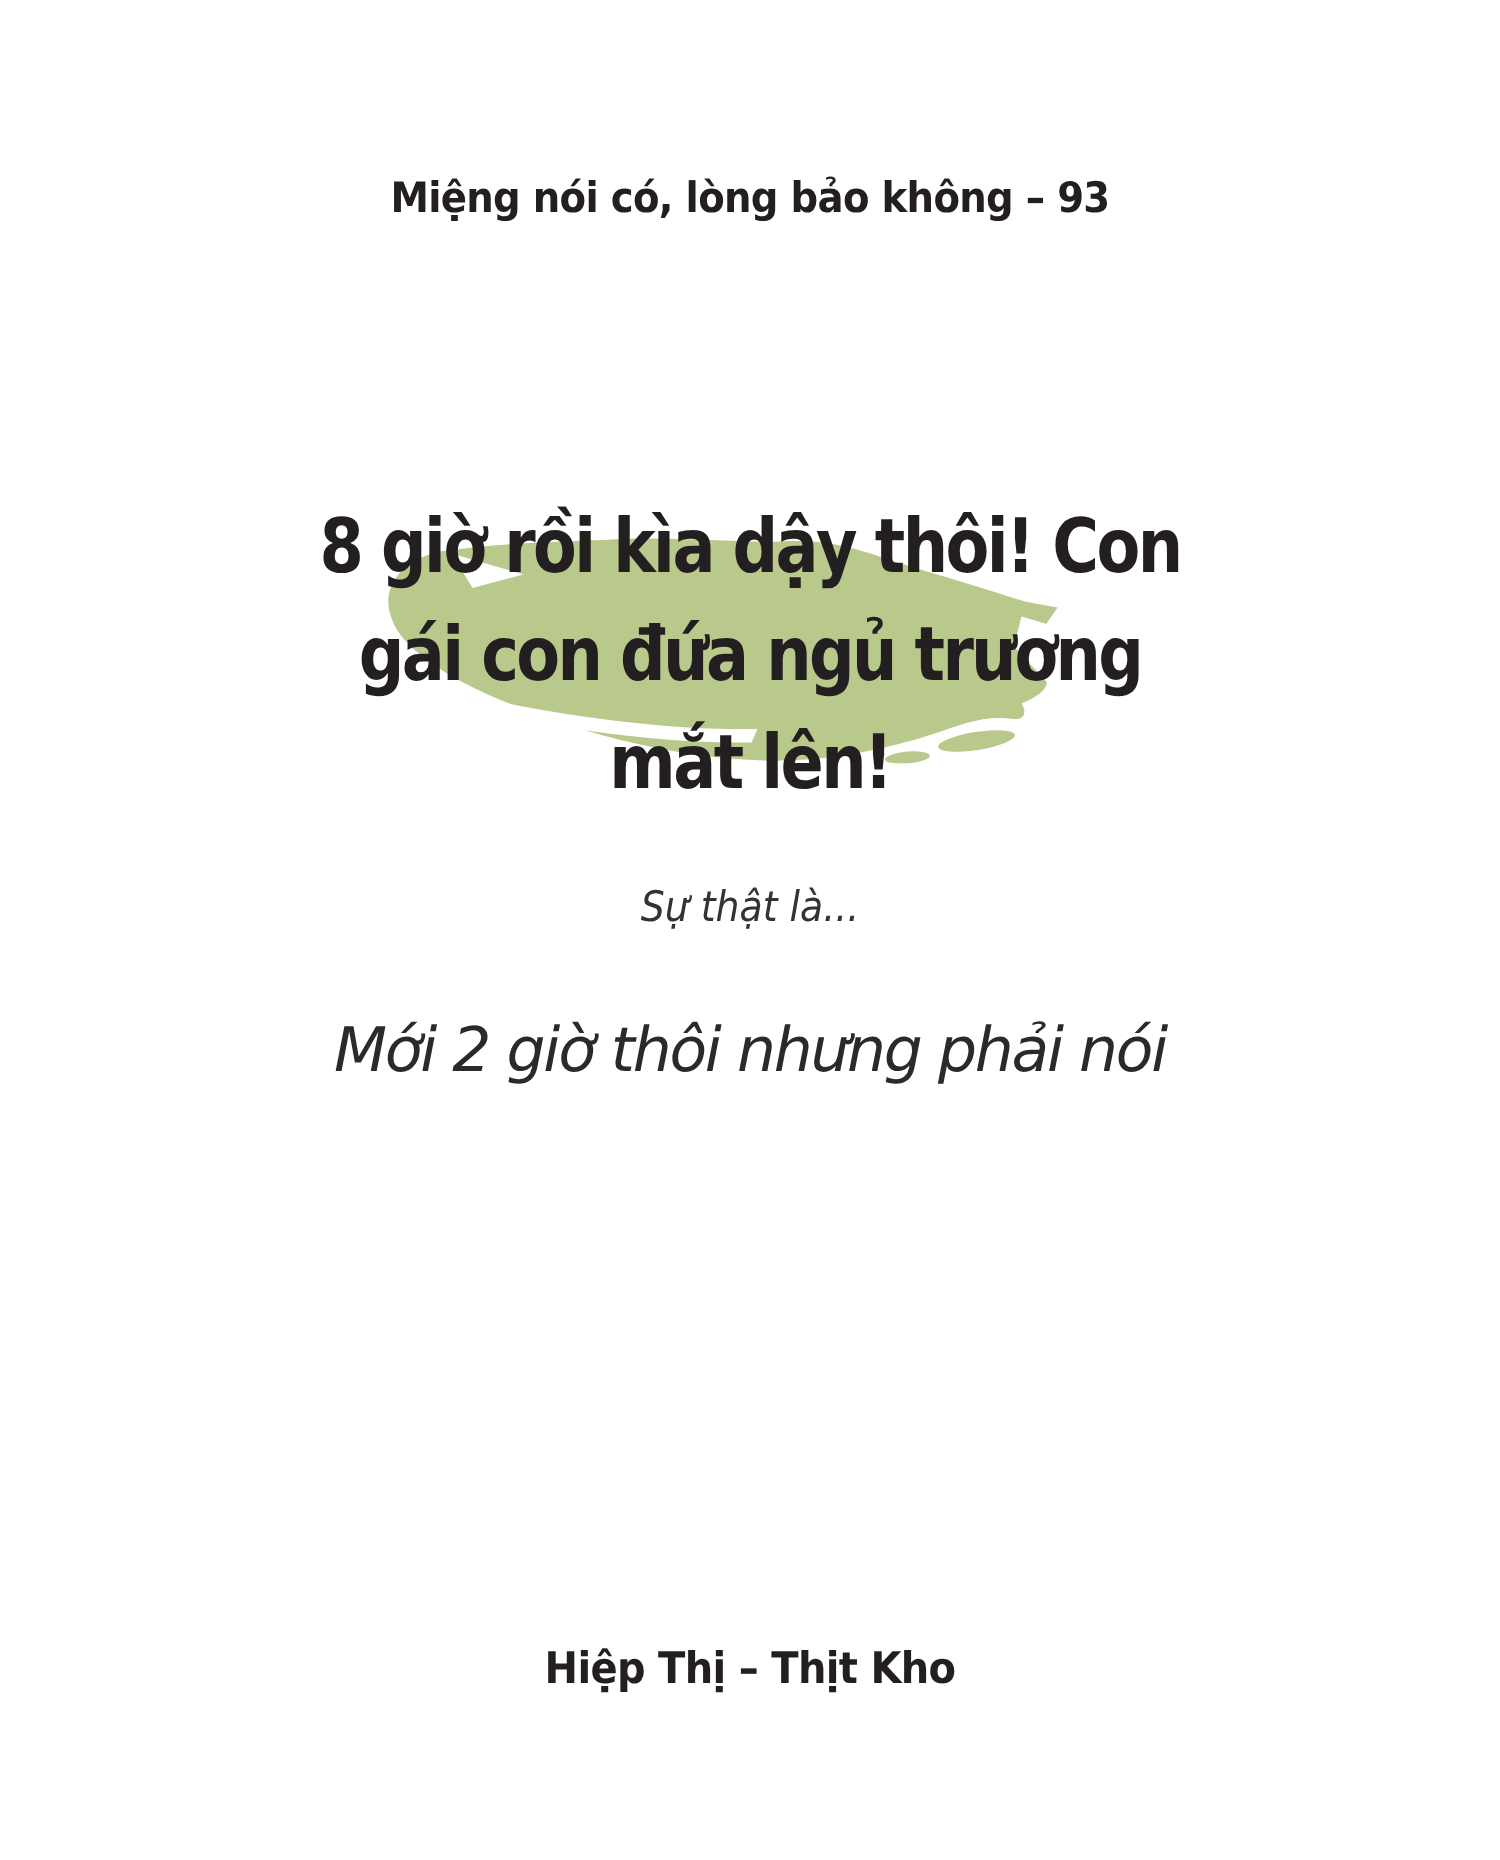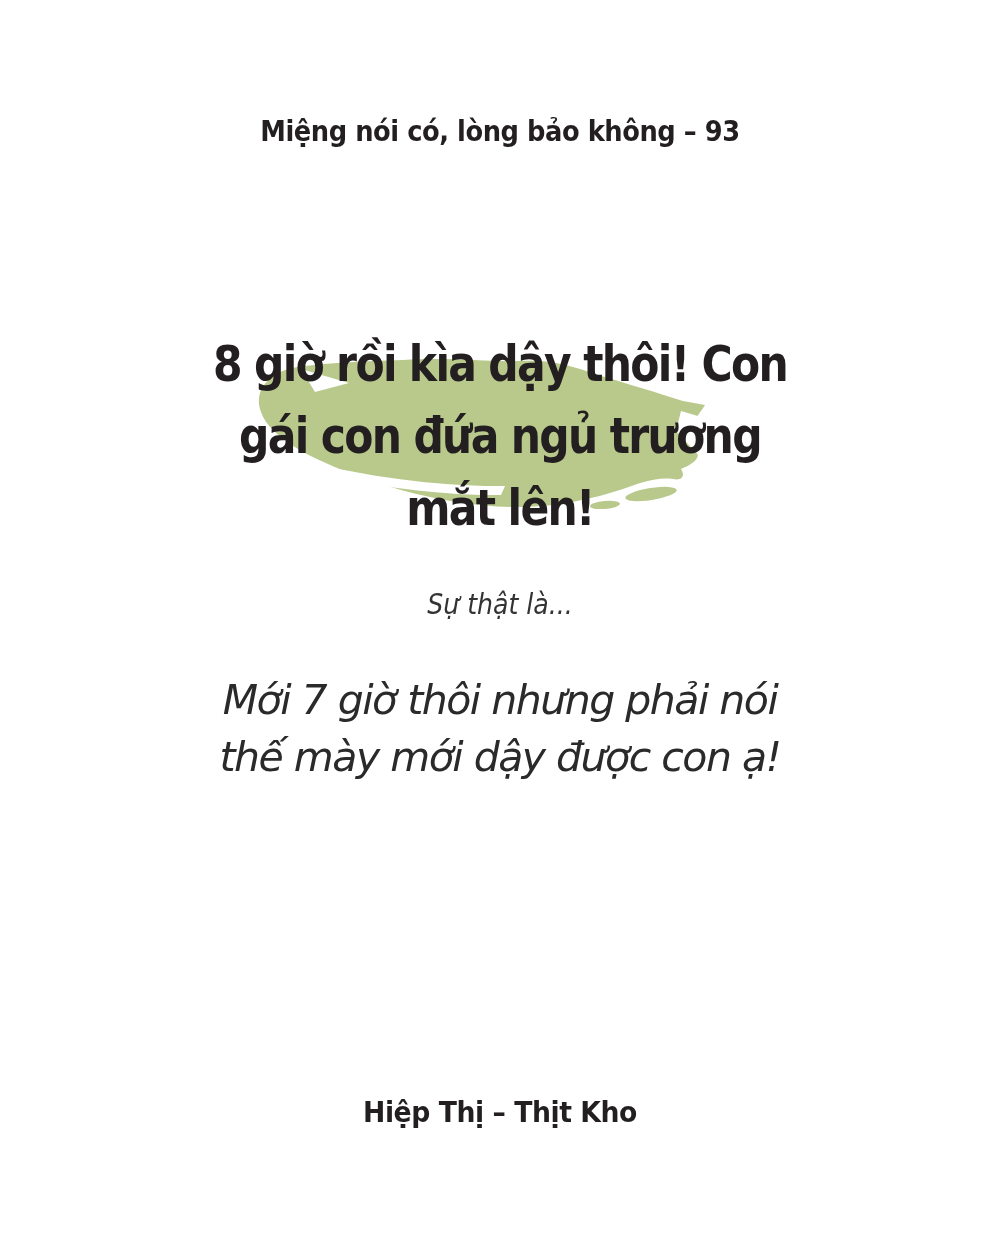--- a/index.html
+++ b/index.html
@@ -149,19 +149,18 @@
 
   <div class="heading">
     <span class="h-line">8 giờ rồi kìa dậy thôi! Con</span>
     <span class="h-line">gái con đứa ngủ trương</span>
     <span class="h-line">mắt lên!</span>
   </div>
 
   <div class="centered-line subtitle">Sự thật là...</div>
 
   <div class="body-text">
-    <span class="b-line">Mới 7 giờ thôi nhưng phải nói</span>
-    <span class="b-line">thế mày mới dậy được con ạ!</span>
+    <span class="b-line">Mới 2 giờ thôi nhưng phải nói</span>
   </div>
 
   <div class="centered-line footer-author">Hiệp Thị – Thịt Kho</div>
 
 </div>
 
 </body></html>

